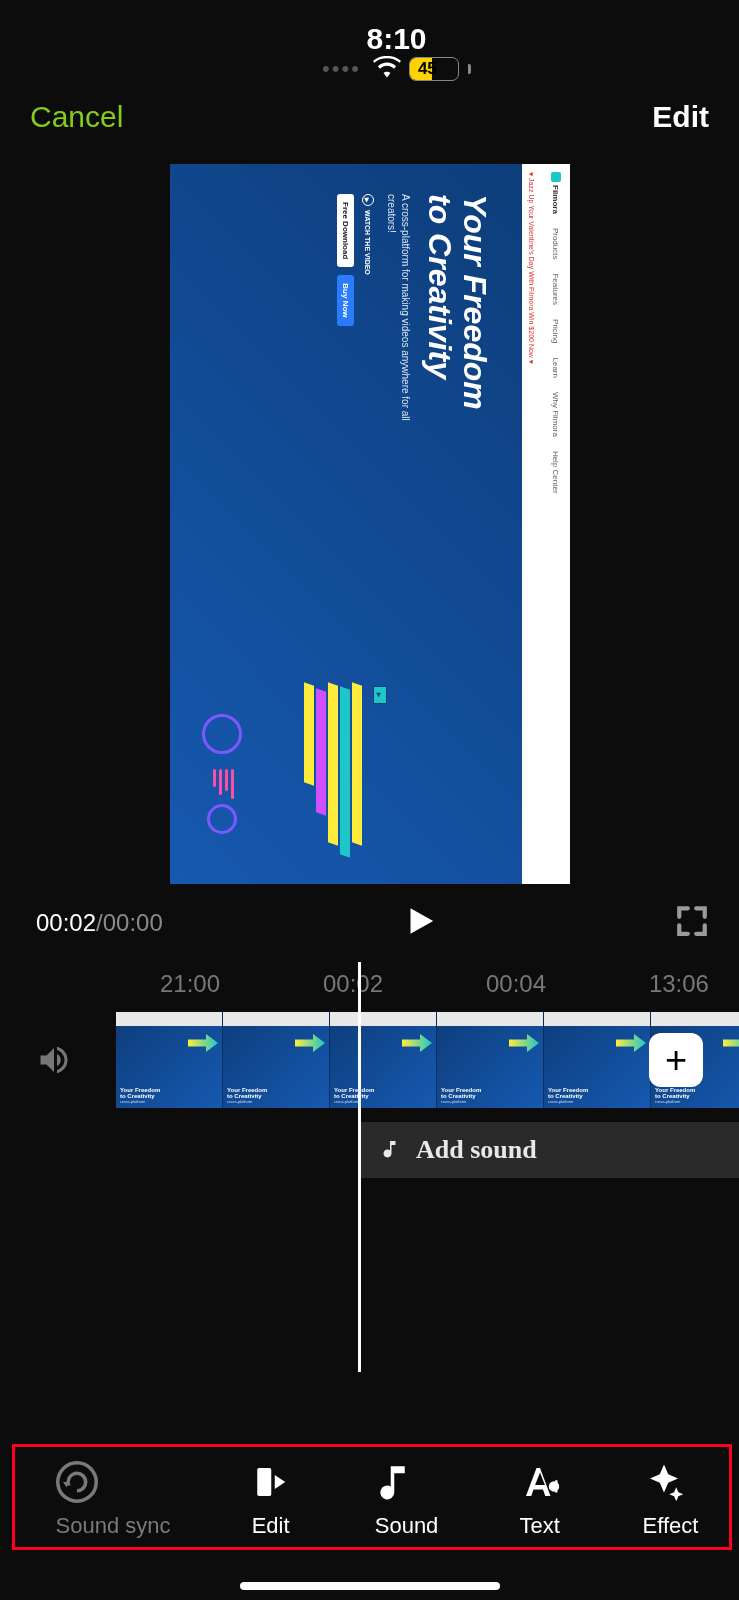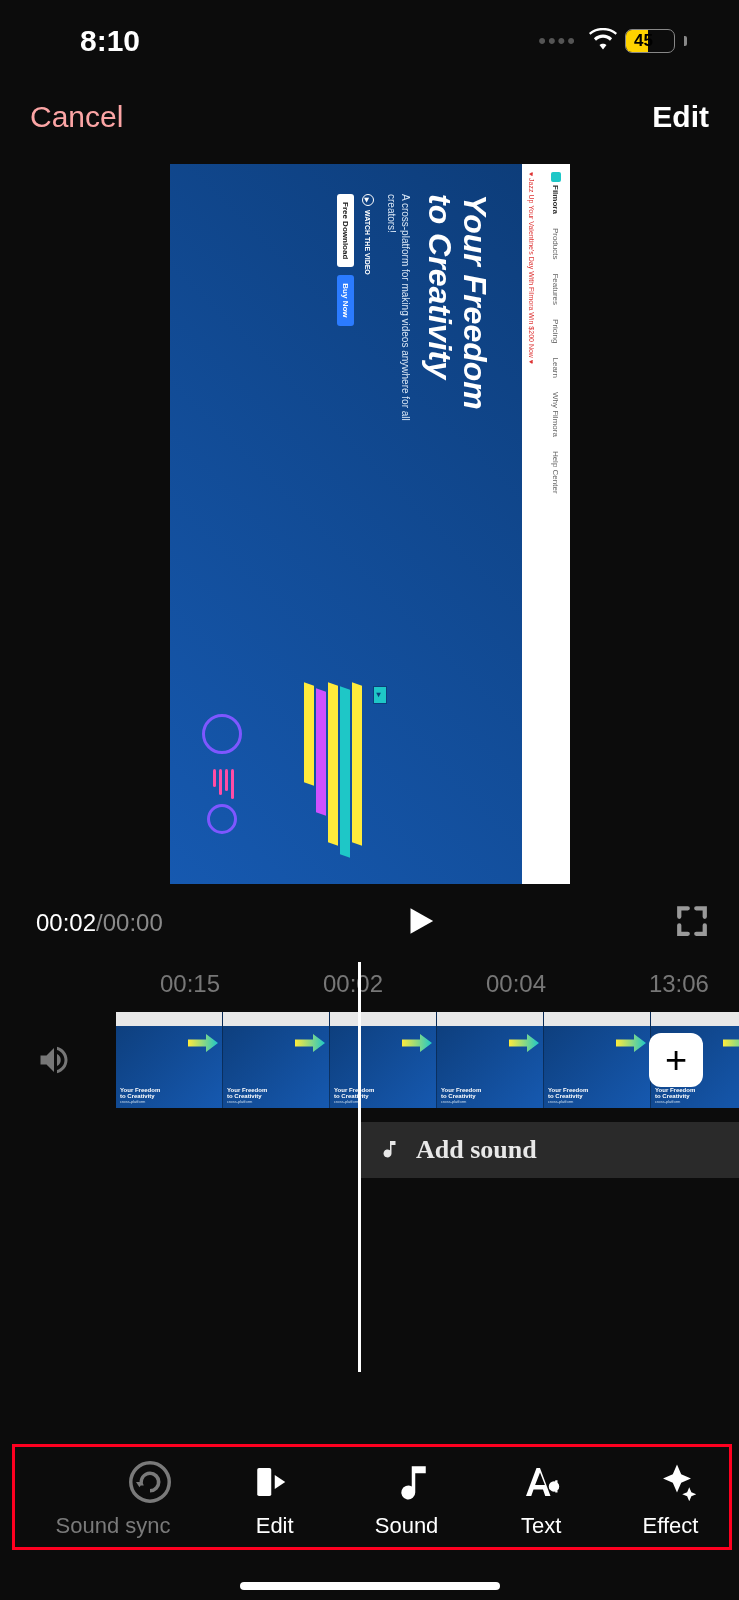--- a/index.html
+++ b/index.html
@@ -1,32 +1,32 @@
 <!DOCTYPE html>
 <html><head>
 <meta charset="utf-8">
 <style>
   * { margin: 0; padding: 0; box-sizing: border-box; }
   html, body { width: 739px; height: 1600px; background: #0c0c0c; color: #fff; font-family: -apple-system, BlinkMacSystemFont, "Helvetica Neue", sans-serif; overflow: hidden; }
   
   
-  .status-bar { display: flex; justify-content: space-between; align-items: center; padding: 22px 52px 10px 80px; height: 70px; }
+  .status-bar { display: flex; justify-content: space-between; align-items: center; padding: 22px 26px 10px 80px; height: 70px; flex-direction: column; }
   .status-time { font-size: 30px; font-weight: 700; }
   .status-right { display: flex; align-items: center; gap: 8px; }
   .status-dots { color: #555; font-size: 22px; letter-spacing: 2px; margin-right: 4px; }
   .wifi-icon svg { width: 28px; height: 22px; fill: #fff; }
   .battery { display: flex; align-items: center; gap: 8px; }
   .battery-body { position: relative; width: 50px; height: 24px; border: 1.5px solid #888; border-radius: 7px; overflow: hidden; }
   .battery-fill { position: absolute; left: 0; top: 0; bottom: 0; width: 45%; background: #ffd300; }
   .battery-num { position: absolute; left: 0; right: 0; top: 0; bottom: 0; display: flex; align-items: center; justify-content: flex-start; padding-left: 8px; color: #000; font-weight: 700; font-size: 17px; }
   .battery-tip { width: 3px; height: 10px; background: #888; border-radius: 0 2px 2px 0; margin-left: 1px; }
 
   
   .header { display: flex; justify-content: space-between; align-items: center; padding: 30px 30px 20px 30px; }
-  .cancel-btn { font-size: 30px; font-weight: 400; color: #fca5a5; }
+  .cancel-btn { font-size: 30px; font-weight: 400; color: #84cc16; }
   .save-btn { font-size: 30px; font-weight: 700; color: #fff; }
 
   
   .preview-area { display: flex; justify-content: center; padding: 10px 0 0 0; }
   .preview-frame { width: 400px; height: 720px; background: #1b3a6b; position: relative; overflow: hidden; }
   .preview-inner { position: absolute; width: 720px; height: 400px; top: 160px; left: -160px; transform: rotate(90deg); background: #f0f0f0; display: flex; flex-direction: column; }
   .site-topbar { height: 28px; background: #fff; display: flex; align-items: center; padding: 0 8px; gap: 14px; font-size: 8px; color: #666; }
   .site-logo { display: flex; align-items: center; gap: 3px; font-weight: 600; color: #333; }
   .site-heart { width: 10px; height: 10px; background: #1ec7c7; border-radius: 2px; display:inline-block; }
   .site-banner { height: 20px; background: #fff; display: flex; align-items: center; padding: 0 8px; font-size: 7px; color: #d33; gap: 3px; }
@@ -83,21 +83,21 @@
   .sound-row { margin: 14px 0 0 0; padding-left: 360px; height: 56px; display: flex; align-items: center; font-family: Liberation Serif, serif; }
   .sound-bar { background: #2a2a2a; height: 56px; flex: 1; display: flex; align-items: center; gap: 14px; padding: 0 18px; color: #e8e8e8; font-size: 26px; font-weight: 600; }
   .sound-bar svg { width: 24px; height: 24px; fill: #e8e8e8; }
 
   
   .playhead { position: absolute; left: 358px; top: -50px; width: 3px; height: 410px; background: #fff; z-index: 5; }
 
   
   .toolbar-wrap { position: absolute; bottom: 50px; left: 12px; right: 7px; border: 3px solid #ff0020; padding: 14px 0 8px 0; }
   .toolbar { display: flex; justify-content: space-around; align-items: flex-end; }
-  .tool-item { display: flex; flex-direction: column; align-items: flex-end; gap: 10px; color: #fff; }
+  .tool-item { display: flex; flex-direction: column; align-items: flex-start; gap: 10px; color: #fff; }
   .tool-item.dim { color: #7a7a7a; }
   .tool-item.dim svg { fill: #7a7a7a; }
   .tool-item svg { width: 42px; height: 42px; fill: #fff; }
   .tool-label { font-size: 22px; font-weight: 500; }
   .tool-item:last-child { margin-right: -10px; }
 
   
   .home-ind { position: absolute; bottom: 10px; left: 50%; transform: translateX(-50%); width: 260px; height: 8px; background: #fff; border-radius: 4px; }
 </style>
 </head>
@@ -187,21 +187,21 @@
       </svg>
   </div>
   <div class="fullscreen-btn">
     <svg viewBox="0 0 24 24">
         <path d="M3 9V3h6M21 9V3h-6M3 15v6h6M21 15v6h-6" stroke-linecap="round"></path>
       </svg>
   </div>
 </div>
 
 <div class="ruler">
-  <span>00:15</span>
+  <span>21:00</span>
   <span>00:02</span>
   <span>00:04</span>
   <span>13:06</span>
 </div>
 
 <div class="timeline-wrap">
   <div class="playhead"></div>
   <div class="track-row">
     <div class="volume-icon">
       <svg viewBox="0 0 24 24">

